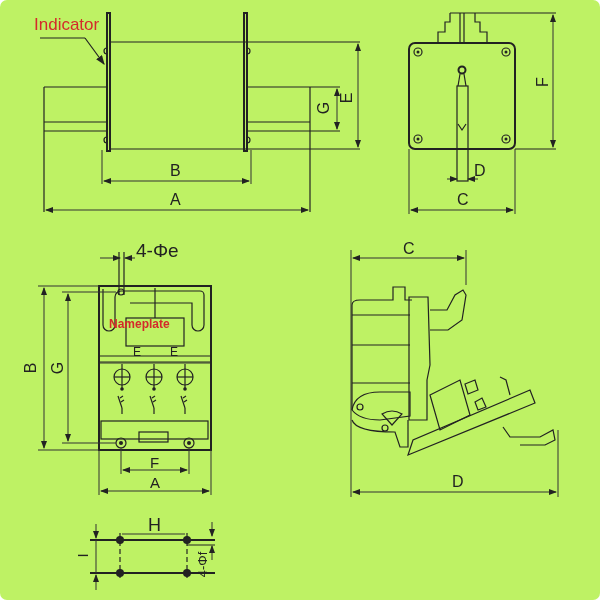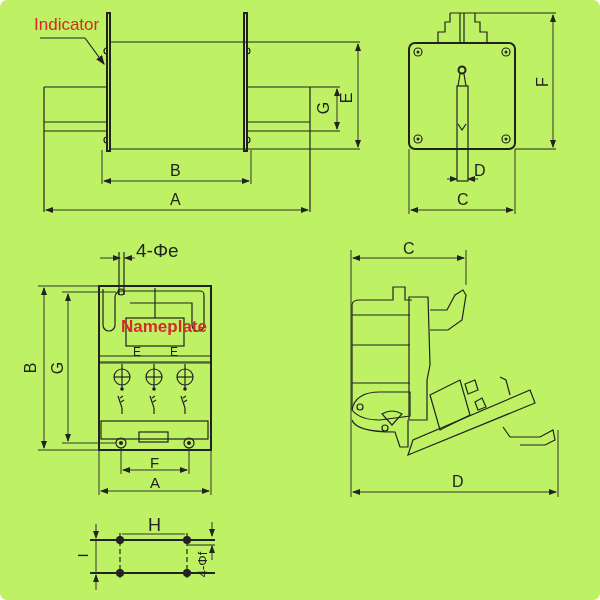--- a/index.html
+++ b/index.html
@@ -185,21 +185,21 @@
 <div class="lbl" style="left:170px;top:163px;font-size:16px;">B</div>
 <div class="lbl" style="left:170px;top:192px;font-size:16px;">A</div>
 <div class="lbl rot" style="left:318px;top:100px;font-size:16px;">G</div>
 <div class="lbl rot" style="left:342px;top:90px;font-size:16px;">E</div>
 
 <div class="lbl rot" style="left:538px;top:74px;font-size:16px;">F</div>
 <div class="lbl" style="left:474px;top:163px;font-size:16px;">D</div>
 <div class="lbl" style="left:457px;top:192px;font-size:16px;">C</div>
 
 <div class="lbl" style="left:136px;top:241px;font-size:19px;">4-Φe</div>
-<div class="lbl red" style="left:121px;top:318px;font-size:17px;font-weight:bold;">Nameplate</div>
+<div class="lbl red" style="left:109px;top:318px;font-size:12px;font-weight:bold;">Nameplate</div>
 <div class="lbl" style="left:133px;top:346px;font-size:12px;">E</div>
 <div class="lbl" style="left:170px;top:346px;font-size:12px;">E</div>
 <div class="lbl rot" style="left:26px;top:360px;font-size:16px;">B</div>
 <div class="lbl rot" style="left:52px;top:360px;font-size:16px;">G</div>
 <div class="lbl" style="left:150px;top:455px;font-size:15px;">F</div>
 <div class="lbl" style="left:150px;top:475px;font-size:15px;">A</div>
 
 <div class="lbl" style="left:403px;top:241px;font-size:16px;">C</div>
 <div class="lbl" style="left:452px;top:474px;font-size:16px;">D</div>
 

